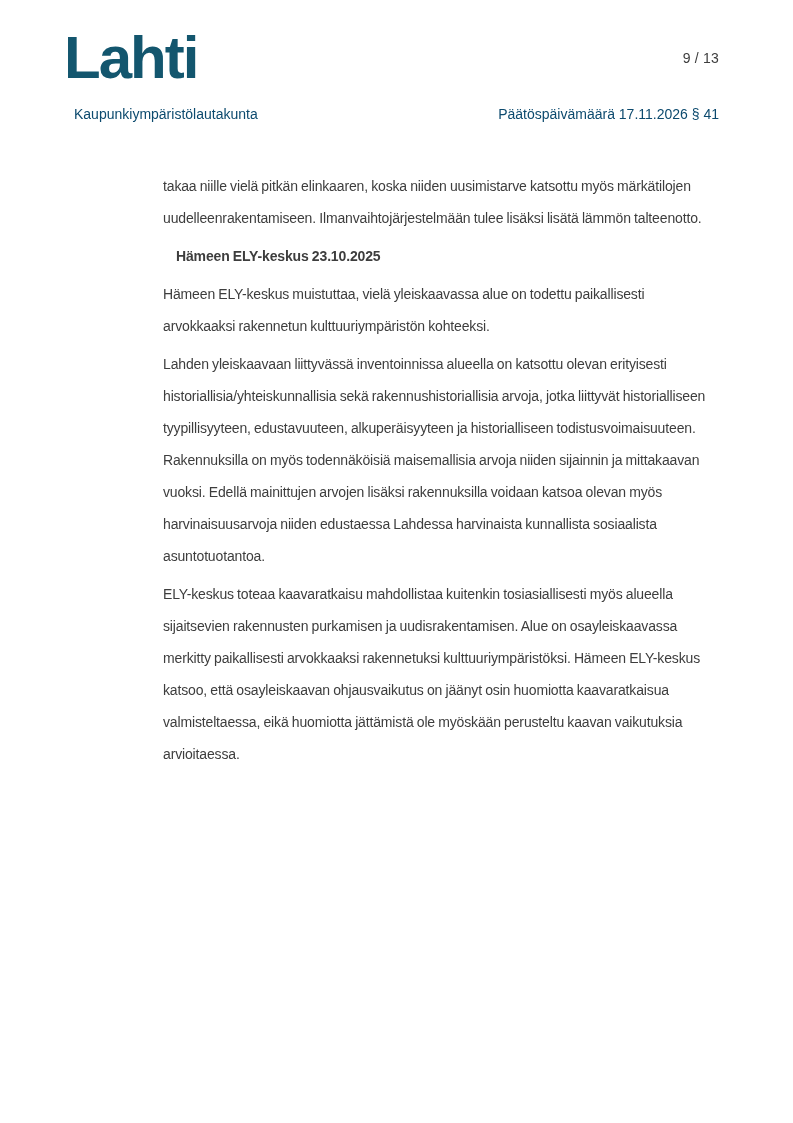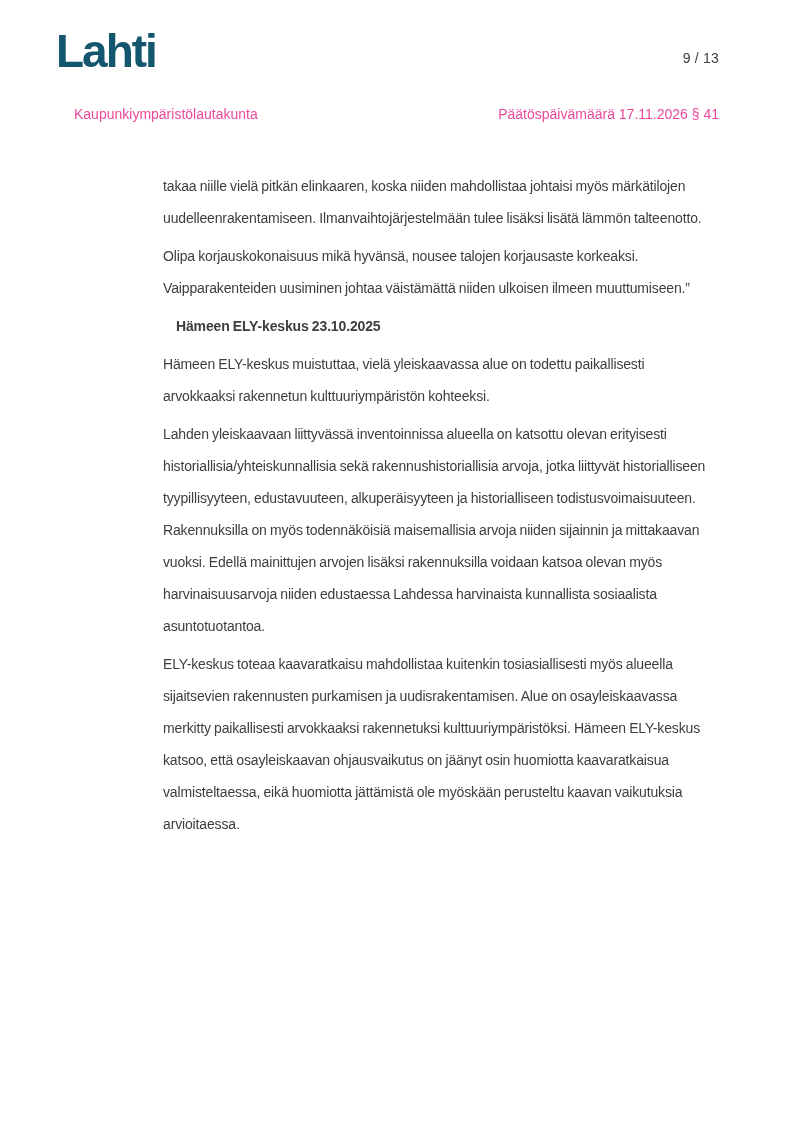--- a/index.html
+++ b/index.html
@@ -11,23 +11,23 @@
     position: relative;
     width: 793px;
     height: 1123px;
     background: #ffffff;
     font-family: "Liberation Sans", sans-serif;
     color: #3d3d3d;
     overflow: hidden;
   }
   .logo {
     position: absolute;
-    left: 56px;
+    left: 64px;
     top: 28px;
-    font-size: 46px;
+    font-size: 60px;
     font-weight: bold;
     letter-spacing: -2px;
     line-height: 1;
     color: #13566e;
   }
   .page-number {
     position: absolute;
     top: 50px;
     right: 74px;
     font-size: 14px;
@@ -36,21 +36,21 @@
     text-align: right;
   }
   .doc-header {
     position: absolute;
     top: 106px;
     left: 74px;
     right: 74px;
     display: flex;
     justify-content: space-between;
     font-size: 14px;
-    color: #ec4899;
+    color: #0c4a6e;
   }
   .body-text {
     position: absolute;
     top: 170px;
     left: 163px;
     width: 553px;
     font-size: 14px;
     line-height: 32px;
     letter-spacing: -0.15px;
     word-spacing: -0.5px;
@@ -74,21 +74,20 @@
   <div class="logo">Lahti</div>
 
   <div class="page-number">9 / 13</div>
 
   <div class="doc-header">
     <span>Kaupunkiympäristölautakunta</span>
     <span>Päätöspäivämäärä 17.11.2026 § 41</span>
   </div>
 
   <div class="body-text">
-      <p class="doc-para">takaa niille vielä pitkän elinkaaren, koska niiden mahdollistaa johtaisi myös märkätilojen uudelleenrakentamiseen. Ilmanvaihtojärjestelmään tulee lisäksi lisätä lämmön talteenotto.</p>
-      <p class="doc-para">Olipa korjauskokonaisuus mikä hyvänsä, nousee talojen korjausaste korkeaksi. Vaipparakenteiden uusiminen johtaa väistämättä niiden ulkoisen ilmeen muuttumiseen.”</p>
+      <p class="doc-para">takaa niille vielä pitkän elinkaaren, koska niiden uusimistarve katsottu myös märkätilojen uudelleenrakentamiseen. Ilmanvaihtojärjestelmään tulee lisäksi lisätä lämmön talteenotto.</p>
       <h3 class="doc-heading">Hämeen ELY-keskus 23.10.2025</h3>
       <p class="doc-para">Hämeen ELY-keskus muistuttaa, vielä yleiskaavassa alue on todettu paikallisesti arvokkaaksi rakennetun kulttuuriympäristön kohteeksi.</p>
       <p class="doc-para">Lahden yleiskaavaan liittyvässä inventoinnissa alueella on katsottu olevan erityisesti historiallisia/yhteiskunnallisia sekä rakennushistoriallisia arvoja, jotka liittyvät historialliseen tyypillisyyteen, edustavuuteen, alkuperäisyyteen ja historialliseen todistusvoimaisuuteen. Rakennuksilla on myös todennäköisiä maisemallisia arvoja niiden sijainnin ja mittakaavan vuoksi. Edellä mainittujen arvojen lisäksi rakennuksilla voidaan katsoa olevan myös harvinaisuusarvoja niiden edustaessa Lahdessa harvinaista kunnallista sosiaalista asuntotuotantoa.</p>
       <p class="doc-para">ELY-keskus toteaa kaavaratkaisu mahdollistaa kuitenkin tosiasiallisesti myös alueella sijaitsevien rakennusten purkamisen ja uudisrakentamisen.  Alue on osayleiskaavassa merkitty paikallisesti arvokkaaksi rakennetuksi kulttuuriympäristöksi. Hämeen ELY-keskus katsoo, että osayleiskaavan ohjausvaikutus on jäänyt osin huomiotta kaavaratkaisua valmisteltaessa, eikä huomiotta jättämistä ole myöskään perusteltu kaavan vaikutuksia arvioitaessa.</p>
     </div>
 
 </div>
 
 </body></html>

